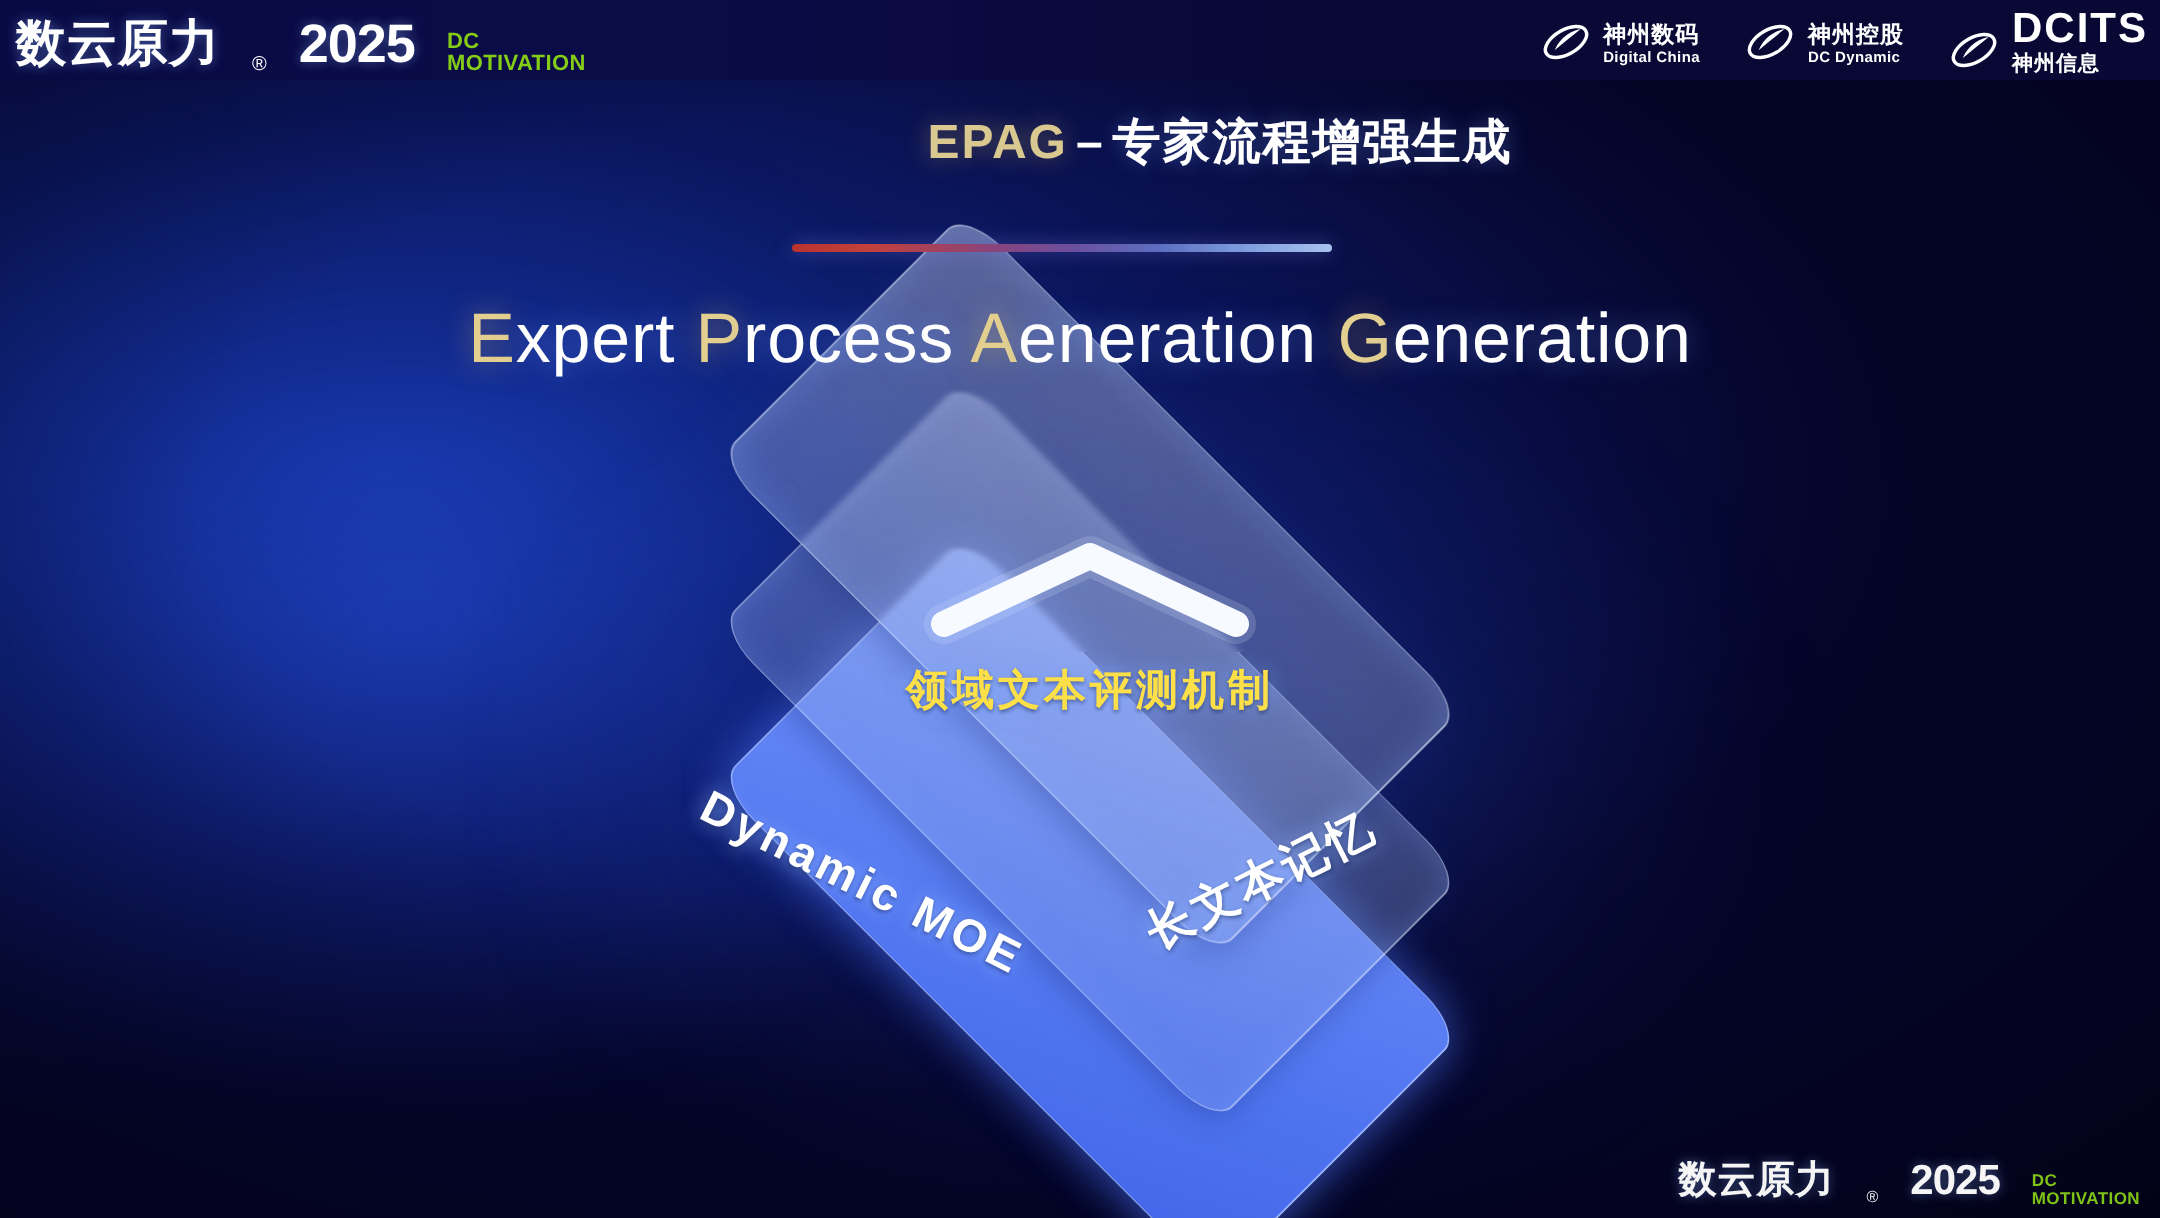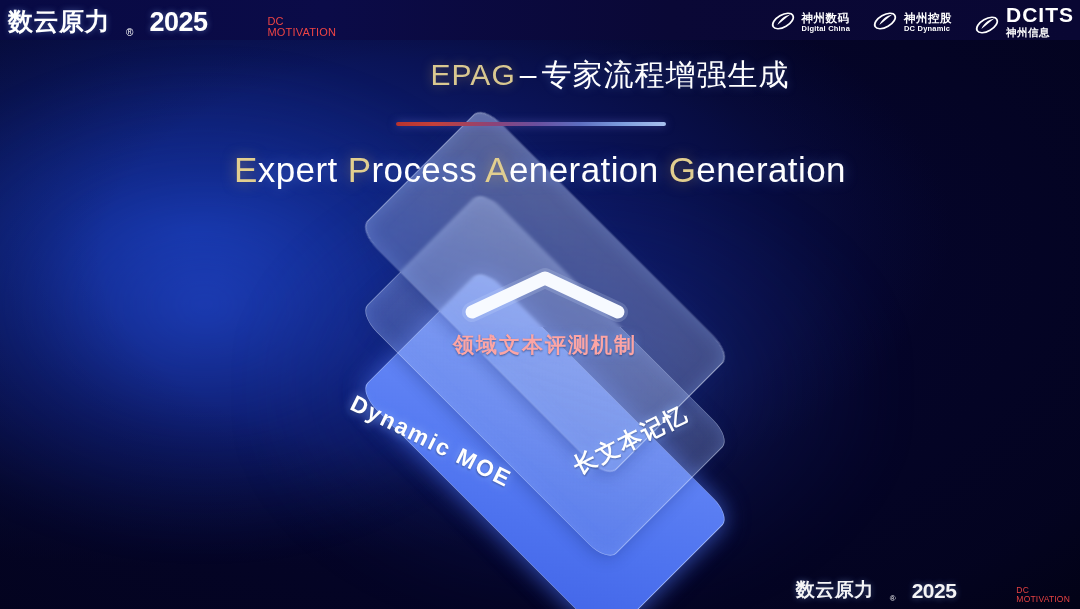--- a/index.html
+++ b/index.html
@@ -55,21 +55,21 @@
     font-weight:bold; color:#ffffff; letter-spacing:.5px;
     text-shadow:0 0 6px rgba(140,180,255,.45);
   }
   .brand-reg{ color:#ffffff; vertical-align:super; }
   .brand-year{
     font-weight:bold; color:#ffffff; letter-spacing:-.5px;
     text-shadow:0 0 6px rgba(140,180,255,.45);
   }
   .brand-dcm{
     display:flex; flex-direction:column; line-height:1;
-    color:#ef4444; font-weight:normal; letter-spacing:.2px;margin-left:44px;
+    color:#84cc16; font-weight:bold; letter-spacing:.2px;
   }
 
   #brand-top{ position:absolute; left:8px; top:5px; z-index:8; }
   #brand-top .brand-cn{ font-size:25px; }
   #brand-top .brand-reg{ font-size:10px; }
   #brand-top .brand-year{ font-size:27px; }
   #brand-top .brand-dcm .l1{ font-size:11px; }
   #brand-top .brand-dcm .l2{ font-size:11px; }
 
   #brand-watermark{ position:absolute; right:10px; bottom:6px; z-index:8; opacity:.96; }
@@ -96,21 +96,21 @@
   .logo-mark{ width:26px; height:26px; flex:0 0 26px; }
   .logo-text{ display:flex; flex-direction:column; line-height:1.12; }
   .logo-cn{ font-size:11.5px; font-weight:bold; color:#ffffff; letter-spacing:.5px; }
   .logo-en{ font-size:7.5px; font-weight:bold; color:#ffffff; letter-spacing:.2px; }
   .logo-cn.big{ font-size:21px; letter-spacing:1px; }
   .logo-cn.sub{ font-size:10.5px; }
 
   
   #slide-title{
     position:absolute; left:0; right:0; top:55px; z-index:7;
-    text-align:center; font-size:30px; font-weight:normal;
+    text-align:center; font-size:24px; font-weight:bold;
     padding-left:140px;
     letter-spacing:1px;
   }
   #slide-title .acr{ color:#d9c890; text-shadow:0 0 12px rgba(200,170,90,.45); }
   #slide-title .dash{ color:#ffffff; margin:0 4px; }
   #slide-title .cn{ color:#ffffff; text-shadow:0 0 10px rgba(120,160,255,.35); }
 
   #title-divider{
     position:absolute; left:396px; top:122px; z-index:7;
     width:270px; height:4px; border-radius:2px;
@@ -158,21 +158,21 @@
   
   #plate-bot .plate{
     top:54px;
     background:linear-gradient(135deg, #6f90f6 0%, #5f82f4 40%, #4e73ef 72%, #4265e8 100%);
     border:1px solid rgba(190,210,255,.55);
     box-shadow:0 0 34px rgba(90,130,255,.55), 0 8px 30px rgba(20,40,140,.45);
   }
 
   .plate-label{
     position:absolute; left:0; width:490px;
-    text-align:center; color:#fca5a5; font-weight:bold;
+    text-align:center; color:#fde047; font-weight:bold;
     font-size:21px; letter-spacing:2px;
     text-shadow:0 0 10px rgba(120,165,255,.75), 0 1px 2px rgba(10,20,60,.6);
     pointer-events:none;
   }
   #label-top{ top:107px; }
   #label-bot{ top:288px; }
 
   .edge-label{
     position:absolute; color:#ffffff; font-weight:bold;
     white-space:nowrap;

